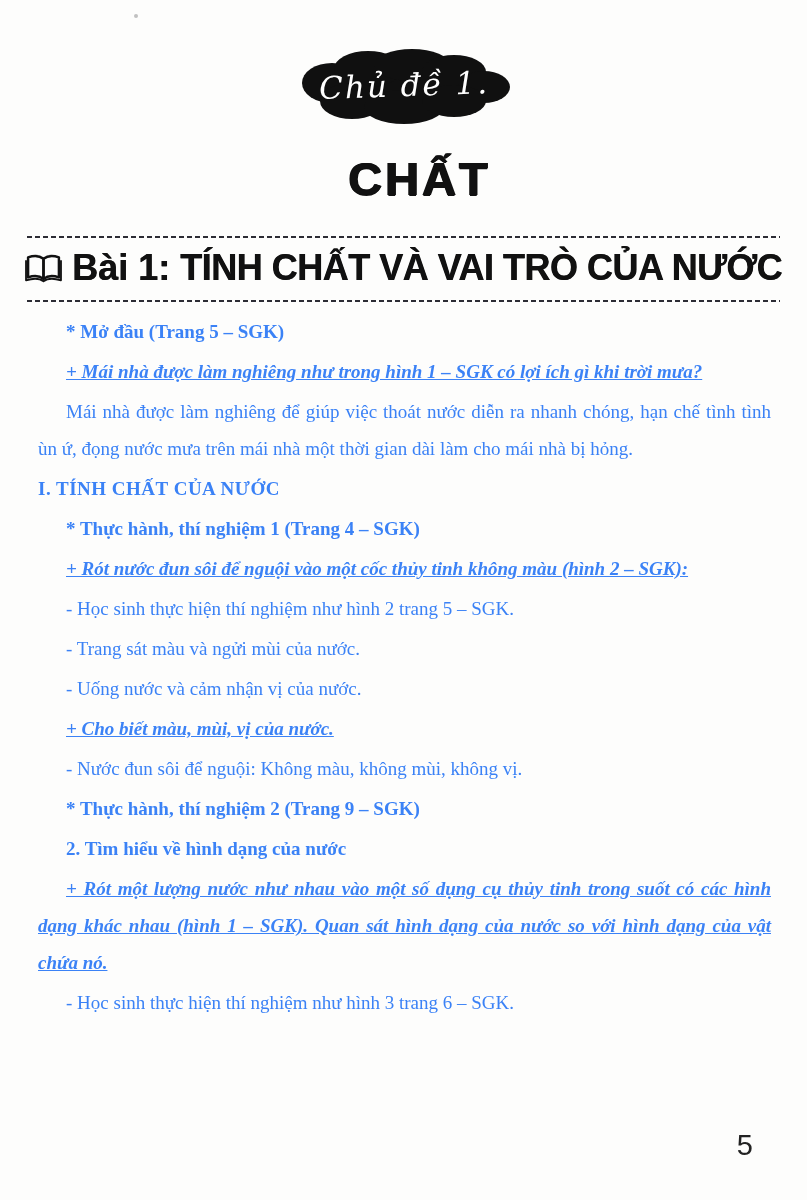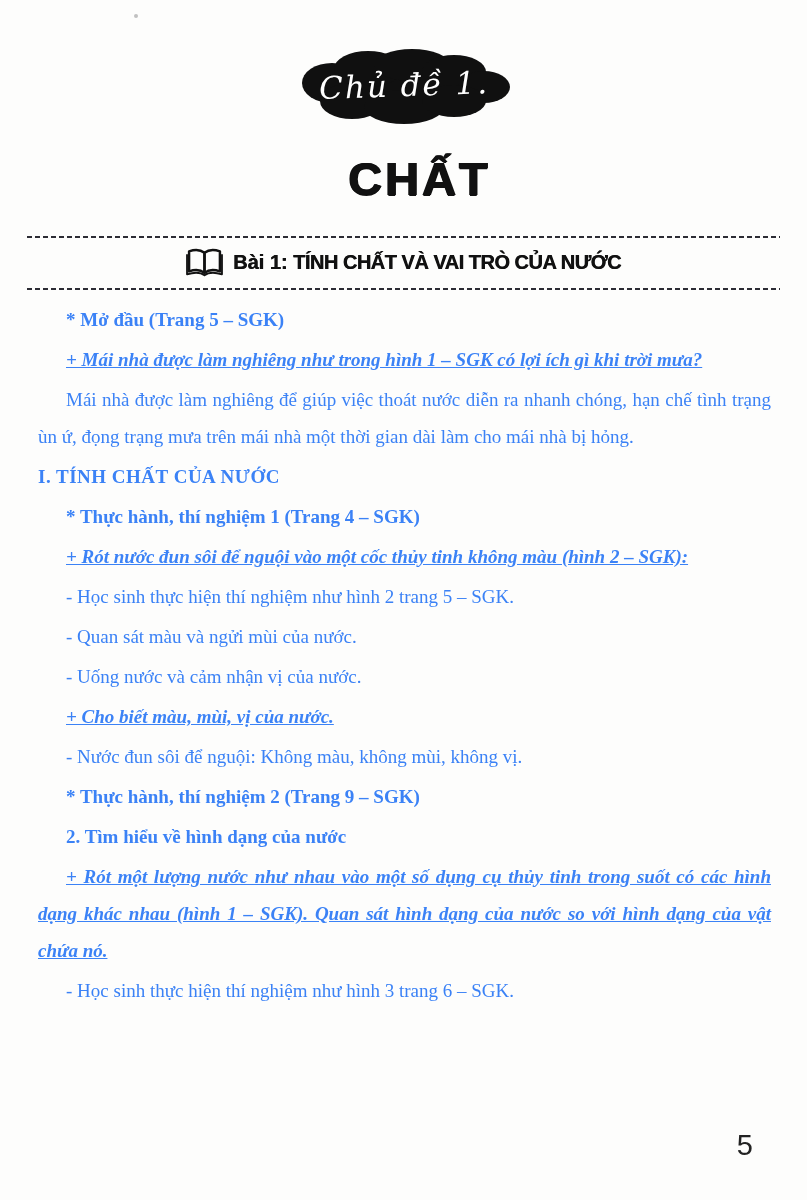--- a/index.html
+++ b/index.html
@@ -57,21 +57,21 @@
     display: flex;
     align-items: center;
     justify-content: center;
     gap: 10px;
     padding: 9px 0 11px 0;
   }
   .book-icon { width: 37px; height: 30px; flex: 0 0 auto; }
   .lesson-text {
     font-family: "Liberation Sans", sans-serif;
     font-weight: 700;
-    font-size: 20px;
+    font-size: 36px;
     color: #111;
     white-space: nowrap;
     text-shadow: 0.5px 0 0 currentColor;
   }
   .lesson-text .lesson-title-caps { letter-spacing: -0.5px; }
   
   .content {
     margin: 11px 36px 0 38px;
   }
   .content p {
@@ -142,26 +142,26 @@
         </g>
       </svg>
       <span class="lesson-text"><span>Bài 1:</span>&nbsp;<span class="lesson-title-caps">TÍNH CHẤT VÀ VAI TRÒ CỦA NƯỚC</span></span>
     </div>
     <div class="rule"></div>
   </div>
 
   <div class="content">
     <p class="p-bold">* Mở đầu (Trang 5 – SGK)</p>
     <p class="p-bi">+ Mái nhà được làm nghiêng như trong hình 1 – SGK có lợi ích gì khi trời mưa?</p>
-    <p class="p-normal">Mái nhà được làm nghiêng để giúp việc thoát nước diễn ra nhanh chóng, hạn chế tình trạng ùn ứ, đọng trạng mưa trên mái nhà một thời gian dài làm cho mái nhà bị hỏng.</p>
+    <p class="p-normal">Mái nhà được làm nghiêng để giúp việc thoát nước diễn ra nhanh chóng, hạn chế tình tình ùn ứ, đọng nước mưa trên mái nhà một thời gian dài làm cho mái nhà bị hỏng.</p>
     <p class="p-head">I. TÍNH CHẤT CỦA NƯỚC</p>
     <p class="p-bold">* Thực hành, thí nghiệm 1 (Trang 4 – SGK)</p>
     <p class="p-bi">+ Rót nước đun sôi để nguội vào một cốc thủy tinh không màu (hình 2 – SGK):</p>
     <p class="p-normal">- Học sinh thực hiện thí nghiệm như hình 2 trang 5 – SGK.</p>
-    <p class="p-normal">- Quan sát màu và ngửi mùi của nước.</p>
+    <p class="p-normal">- Trang sát màu và ngửi mùi của nước.</p>
     <p class="p-normal">- Uống nước và cảm nhận vị của nước.</p>
     <p class="p-bi">+ Cho biết màu, mùi, vị của nước.</p>
     <p class="p-normal">- Nước đun sôi để nguội: Không màu, không mùi, không vị.</p>
     <p class="p-bold">* Thực hành, thí nghiệm 2 (Trang 9 – SGK)</p>
     <p class="p-bold">2. Tìm hiểu về hình dạng của nước</p>
     <p class="p-bi">+ Rót một lượng nước như nhau vào một số dụng cụ thủy tinh trong suốt có các hình dạng khác nhau (hình 1 – SGK). Quan sát hình dạng của nước so với hình dạng của vật chứa nó.</p>
     <p class="p-normal">- Học sinh thực hiện thí nghiệm như hình 3 trang 6 – SGK.</p>
   </div>
 
   <div class="page-number">5</div>

